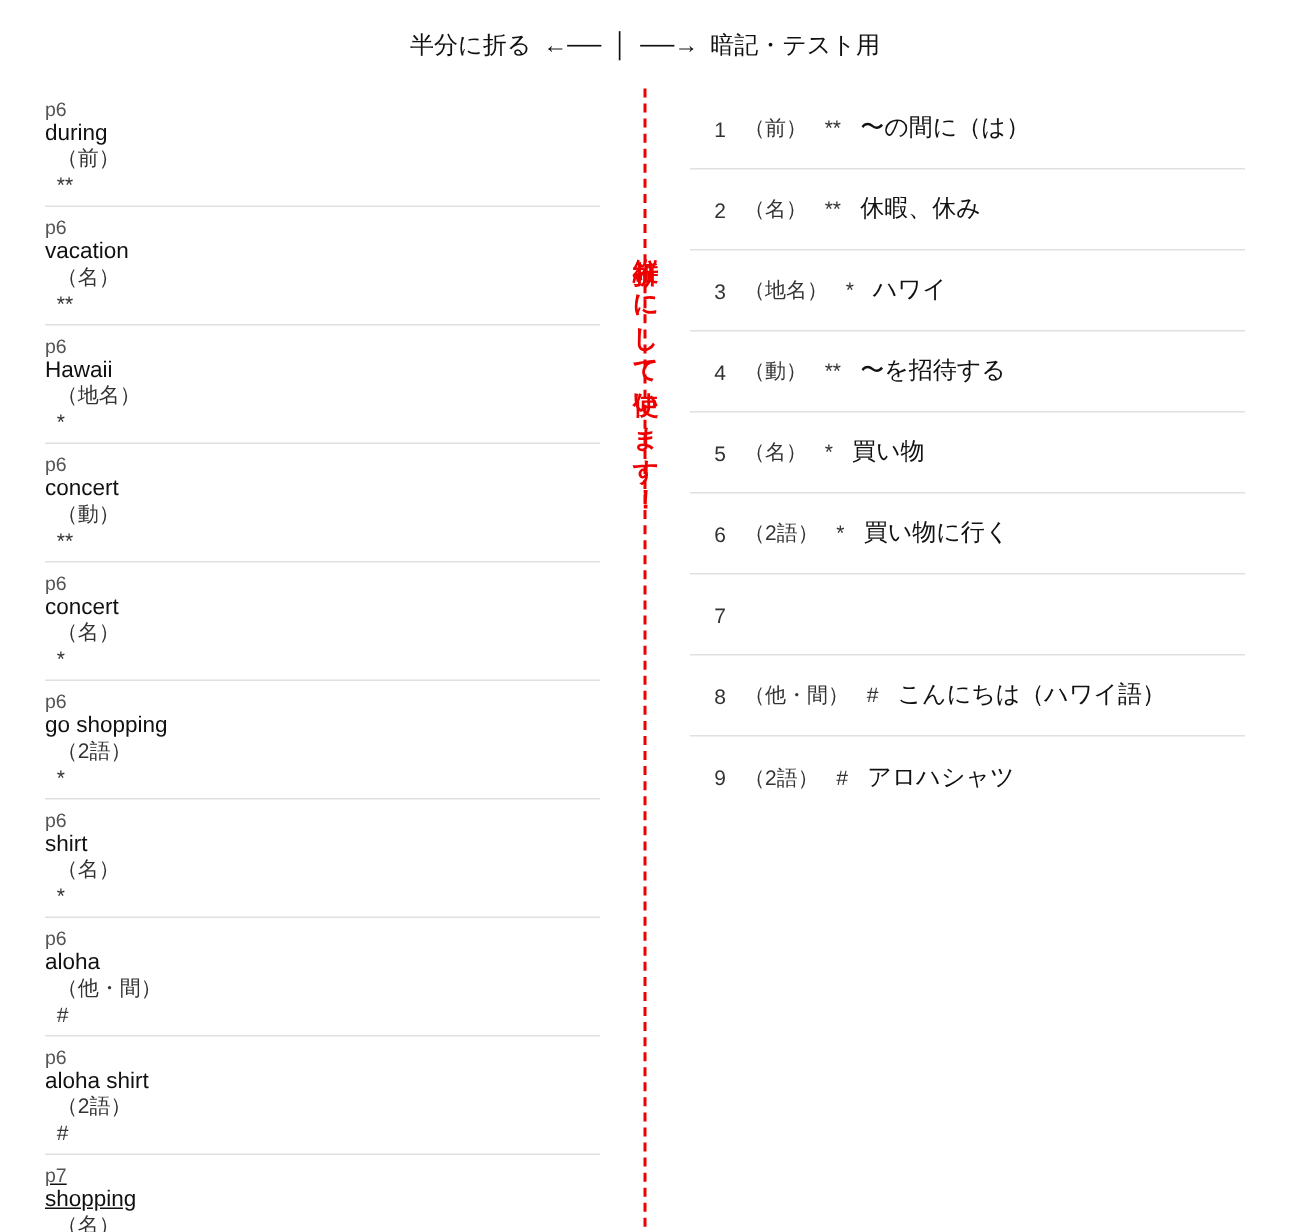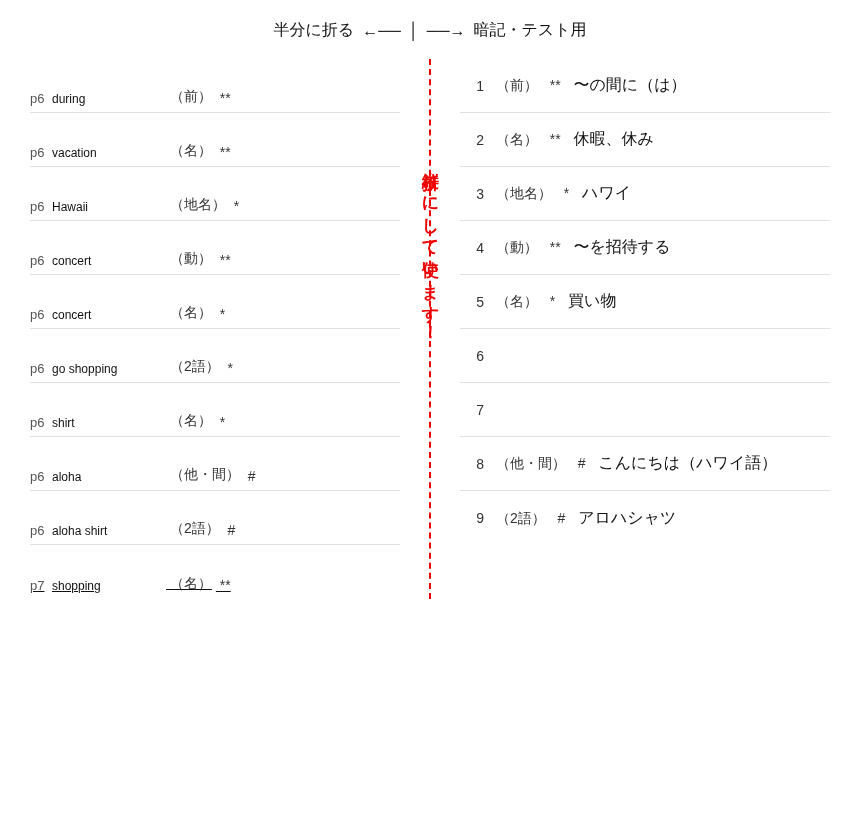--- a/index.html
+++ b/index.html
@@ -71,39 +71,40 @@
       align-items: center;
       min-height: 54px;
       padding: 6px 0;
       border-bottom: 1px solid #e0e0e0;
     }
     .vocab-row:last-child {
       border-bottom: none;
     }
     .left-vocab-row {
       display: flex;
-      align-items: flex-end;
+      align-items: flex-start;
       min-height: 54px;
       padding: 6px 0;
       border-bottom: 1px solid #e0e0e0;
+      flex-direction: column;
     }
     .left-vocab-row:last-child {
       border-bottom: none;
       text-decoration: underline;
     }
     .page-num {
       color: #555;
       font-size: 13px;
       width: 22px;
       flex-shrink: 0;
     }
     .word {
       font-weight: normal;
       min-width: 110px;
-      font-size: 12px;
+      font-size: 15px;
     }
     .word-type {
       color: #333;
       font-size: 14px;
       margin-left: 4px;
     }
     .stars {
       color: #333;
       font-size: 14px;
       margin-left: 4px;
@@ -242,20 +243,25 @@
       <div class="vocab-row">
     <span class="num-cell">5</span>
     <div class="right-content">
       <span class="word-type">（名）</span>
       <span class="stars">&nbsp;*</span>
       <span class="meaning">&nbsp;&nbsp;買い物</span>
     </div>
   </div>
       <div class="vocab-row">
     <span class="num-cell">6</span>
+    <div class="right-content">
+      <span class="word-type">（2語）</span>
+      <span class="stars">&nbsp;*</span>
+      <span class="meaning">&nbsp;&nbsp;買い物に行く</span>
+    </div>
   </div>
       <div class="vocab-row">
     <span class="num-cell">7</span>
   </div>
       <div class="vocab-row">
     <span class="num-cell">8</span>
     <div class="right-content">
       <span class="word-type">（他・間）</span>
       <span class="stars">&nbsp;#</span>
       <span class="meaning">&nbsp;&nbsp;こんにちは（ハワイ語）</span>

